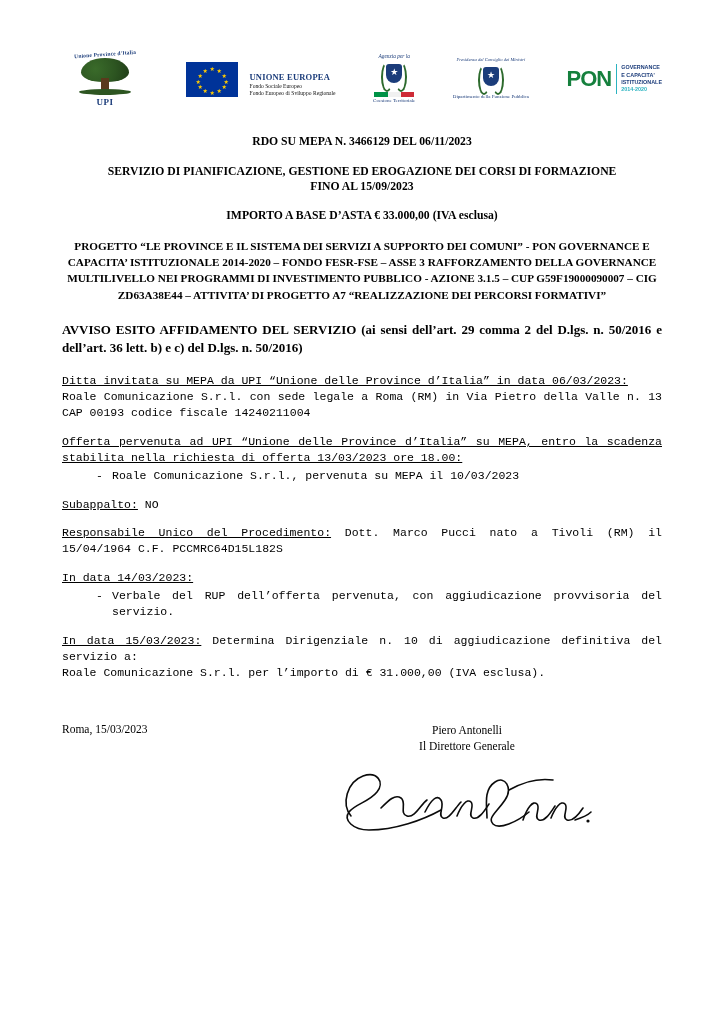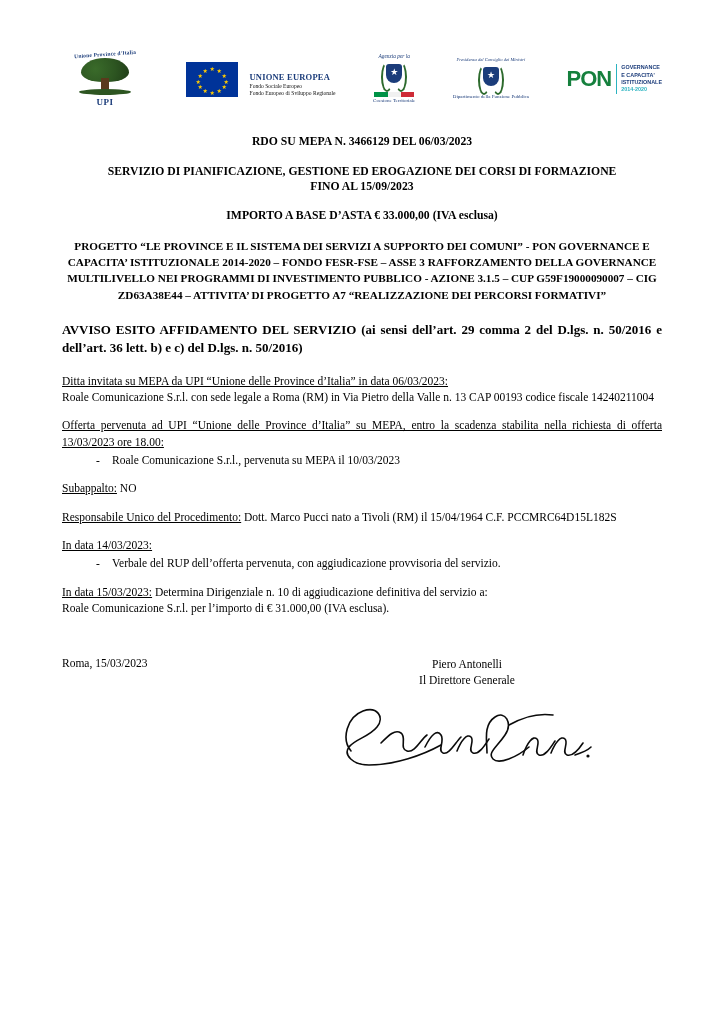--- a/index.html
+++ b/index.html
@@ -213,20 +213,21 @@
     font-size: 13px;
     line-height: 1.38;
     text-align: justify;
     margin: 0 0 16px 0;
   }
   .para {
     font-size: 11.5px;
     line-height: 1.42;
     text-align: justify;
     margin: 0 0 12px 0;
+    font-family: Liberation Mono, monospace;
   }
   .u { text-decoration: underline; }
   .bullet {
     display: flex;
     margin: 2px 0 0 34px;
     font-size: 11.5px;
   }
   .bullet .dash { width: 16px; flex: none; }
   .italic-u {
     font-style: italic;
@@ -334,21 +335,21 @@
         <div>E CAPACITA'</div>
         <div>ISTITUZIONALE</div>
         <div class="yr">2014-2020</div>
       </div>
     </div>
 
   </div>
 
   <div class="doc">
 
-    <div class="title-line">RDO SU MEPA N. 3466129 DEL 06/03/2023</div>
+    <div class="title-line">RDO SU MEPA N. 3466129 DEL 06/11/2023</div>
 
     <div class="title-block">
       <div>SERVIZIO DI PIANIFICAZIONE, GESTIONE ED EROGAZIONE DEI CORSI DI FORMAZIONE</div>
       <div>FINO AL 15/09/2023</div>
     </div>
 
     <div class="title-line">IMPORTO A BASE D’ASTA € 33.000,00 (IVA esclusa)</div>
 
     <div class="project-block">PROGETTO “LE PROVINCE E IL SISTEMA DEI SERVIZI A SUPPORTO DEI COMUNI” - PON GOVERNANCE E CAPACITA’ ISTITUZIONALE 2014-2020 – FONDO FESR-FSE – ASSE 3 RAFFORZAMENTO DELLA GOVERNANCE MULTILIVELLO NEI PROGRAMMI DI INVESTIMENTO PUBBLICO - AZIONE 3.1.5 – CUP G59F19000090007 – CIG ZD63A38E44 – ATTIVITA’ DI PROGETTO A7 “REALIZZAZIONE DEI PERCORSI FORMATIVI”</div>
 

